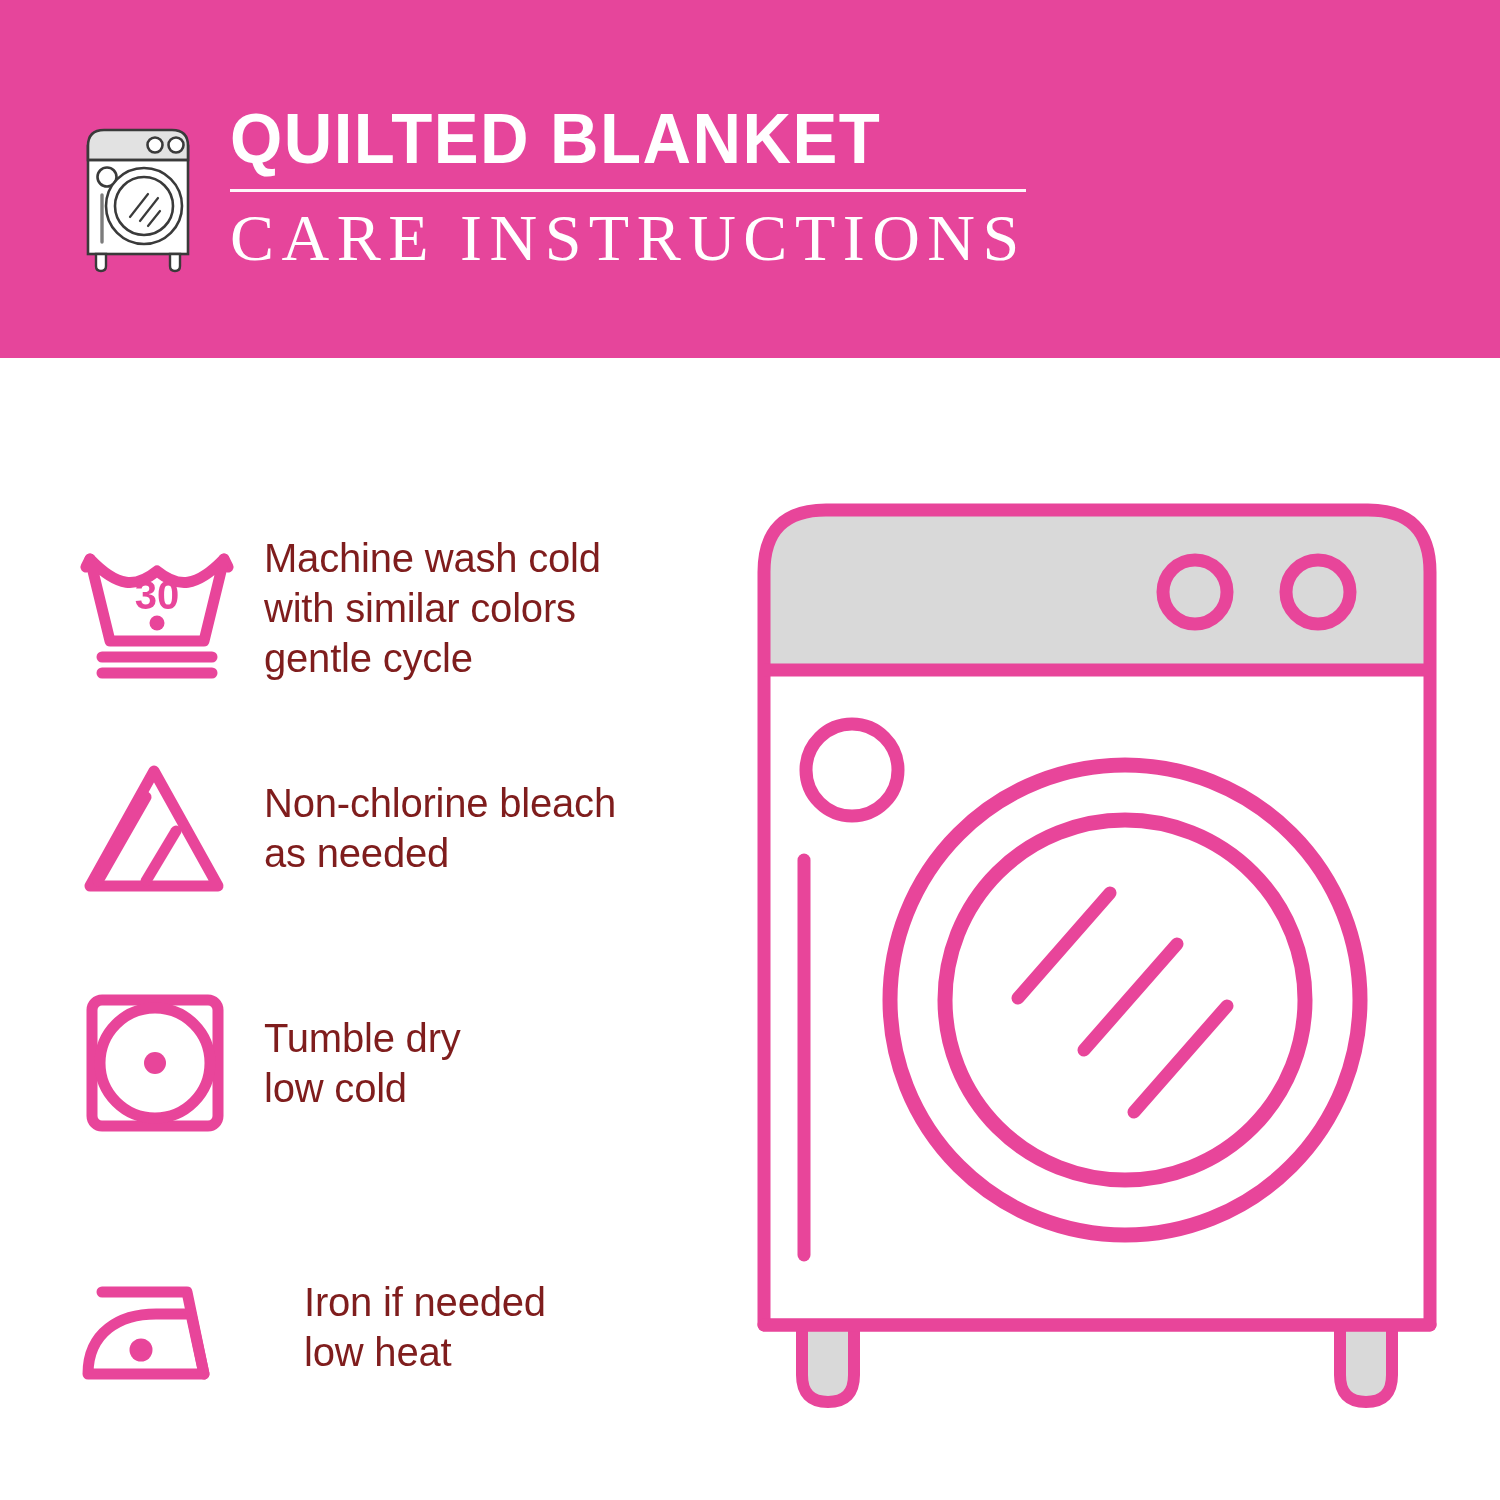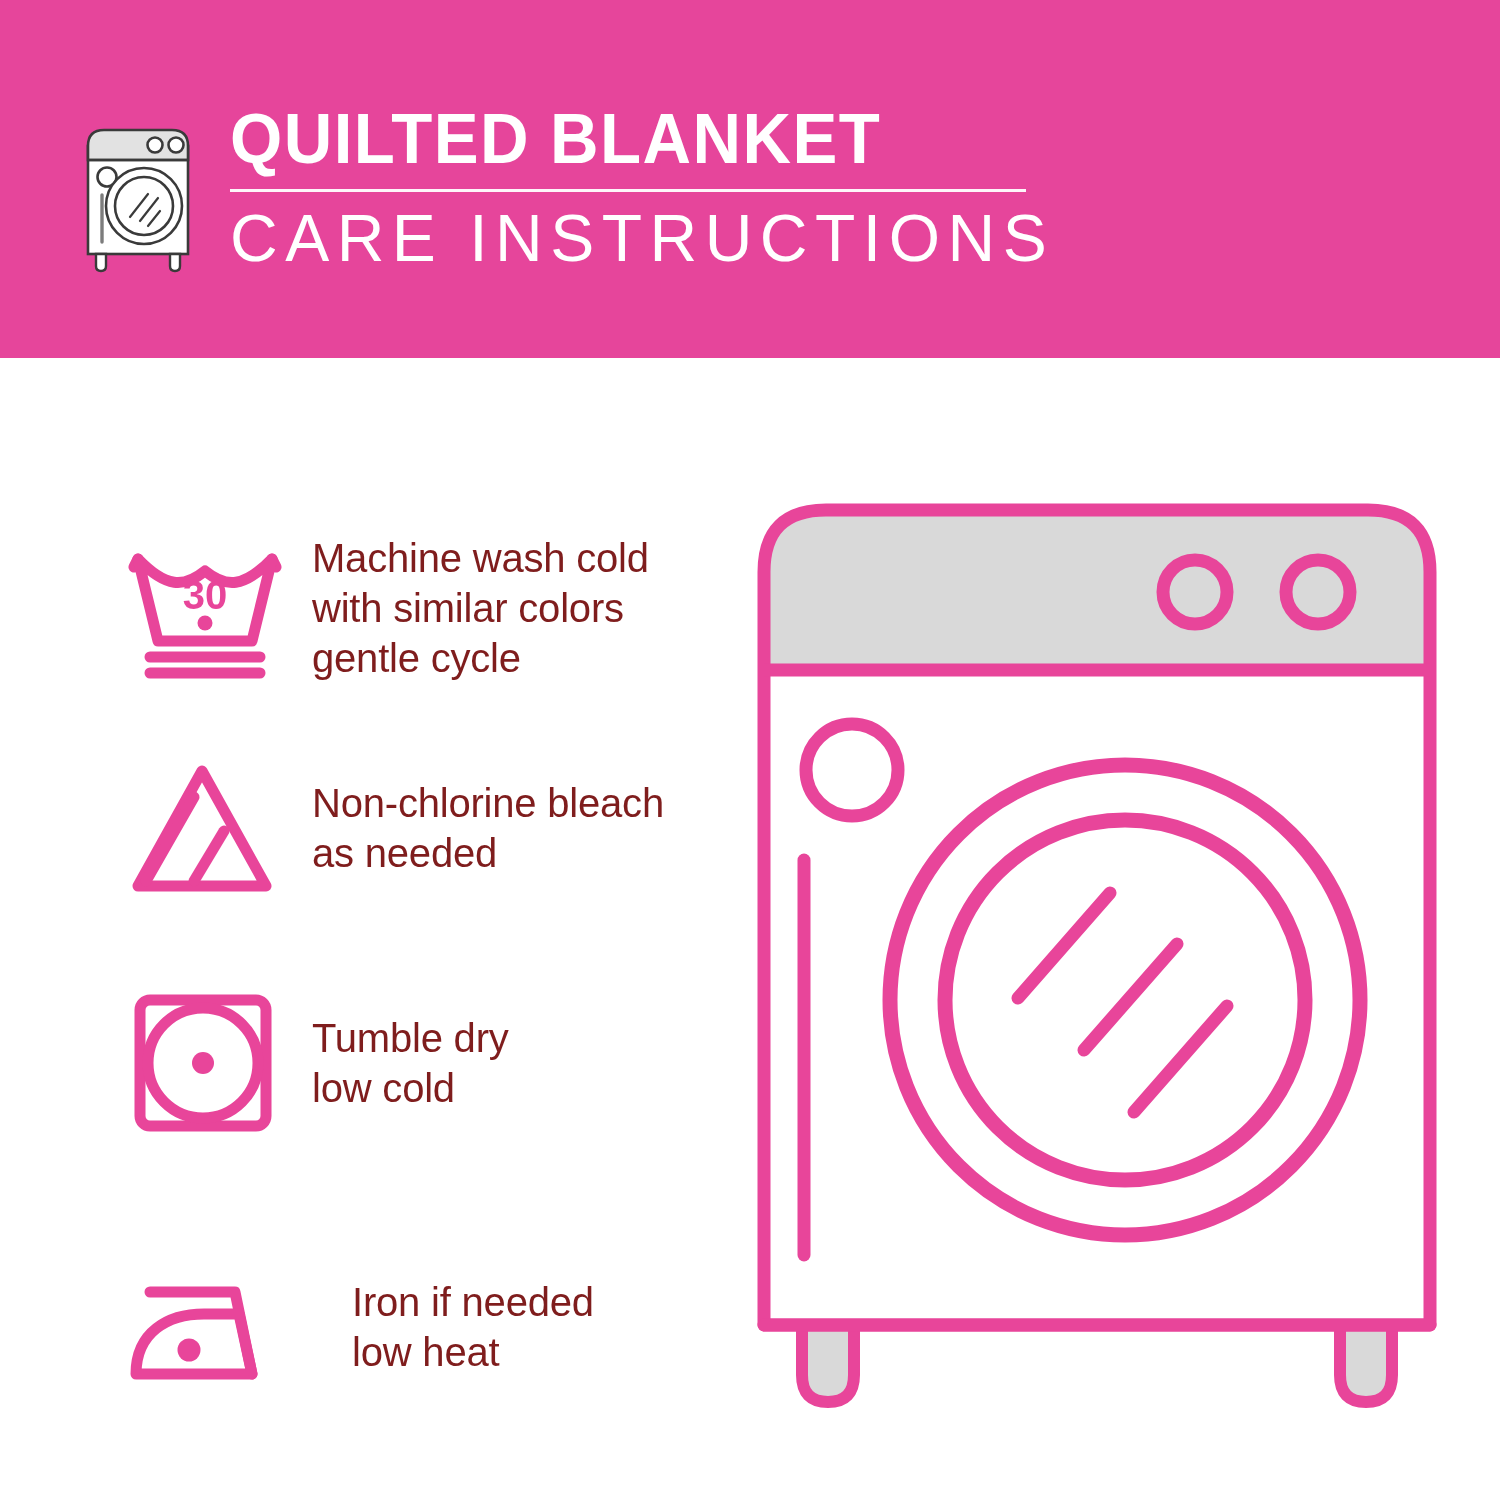--- a/index.html
+++ b/index.html
@@ -57,39 +57,38 @@
     padding: 0;
   }
   .title-rule {
     width: 796px;
     height: 3px;
     background: #ffffff;
     margin: 13px 0 10px 0;
     opacity: 0.95;
   }
   .title-sub {
-    font-family: Liberation Sans, sans-serif;
+    font-family: Liberation Serif, serif;
     font-weight: normal;
     font-size: 66px;
     line-height: 72px;
     color: #ffffff;
     letter-spacing: 7.5px;
     white-space: nowrap;
     margin: 0;
     padding: 0;
   }
 
   
   .care-list {
     position: absolute;
     left: 0;
     top: 358px;
     width: 740px;
     height: 944px;
-    margin-left: 48px;
   }
   .care-row {
     position: absolute;
     left: 72px;
     width: 640px;
     display: flex;
     align-items: center;
   }
   .care-row.r0 { top: 165px; }
   .care-row.r1 { top: 385px; }

